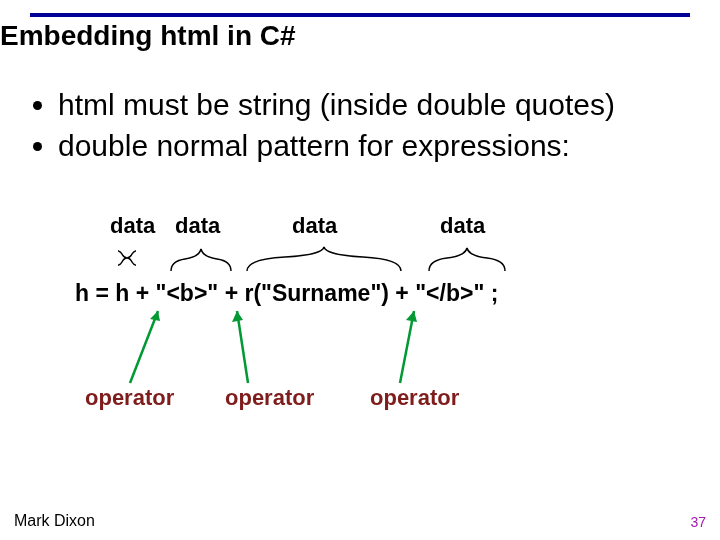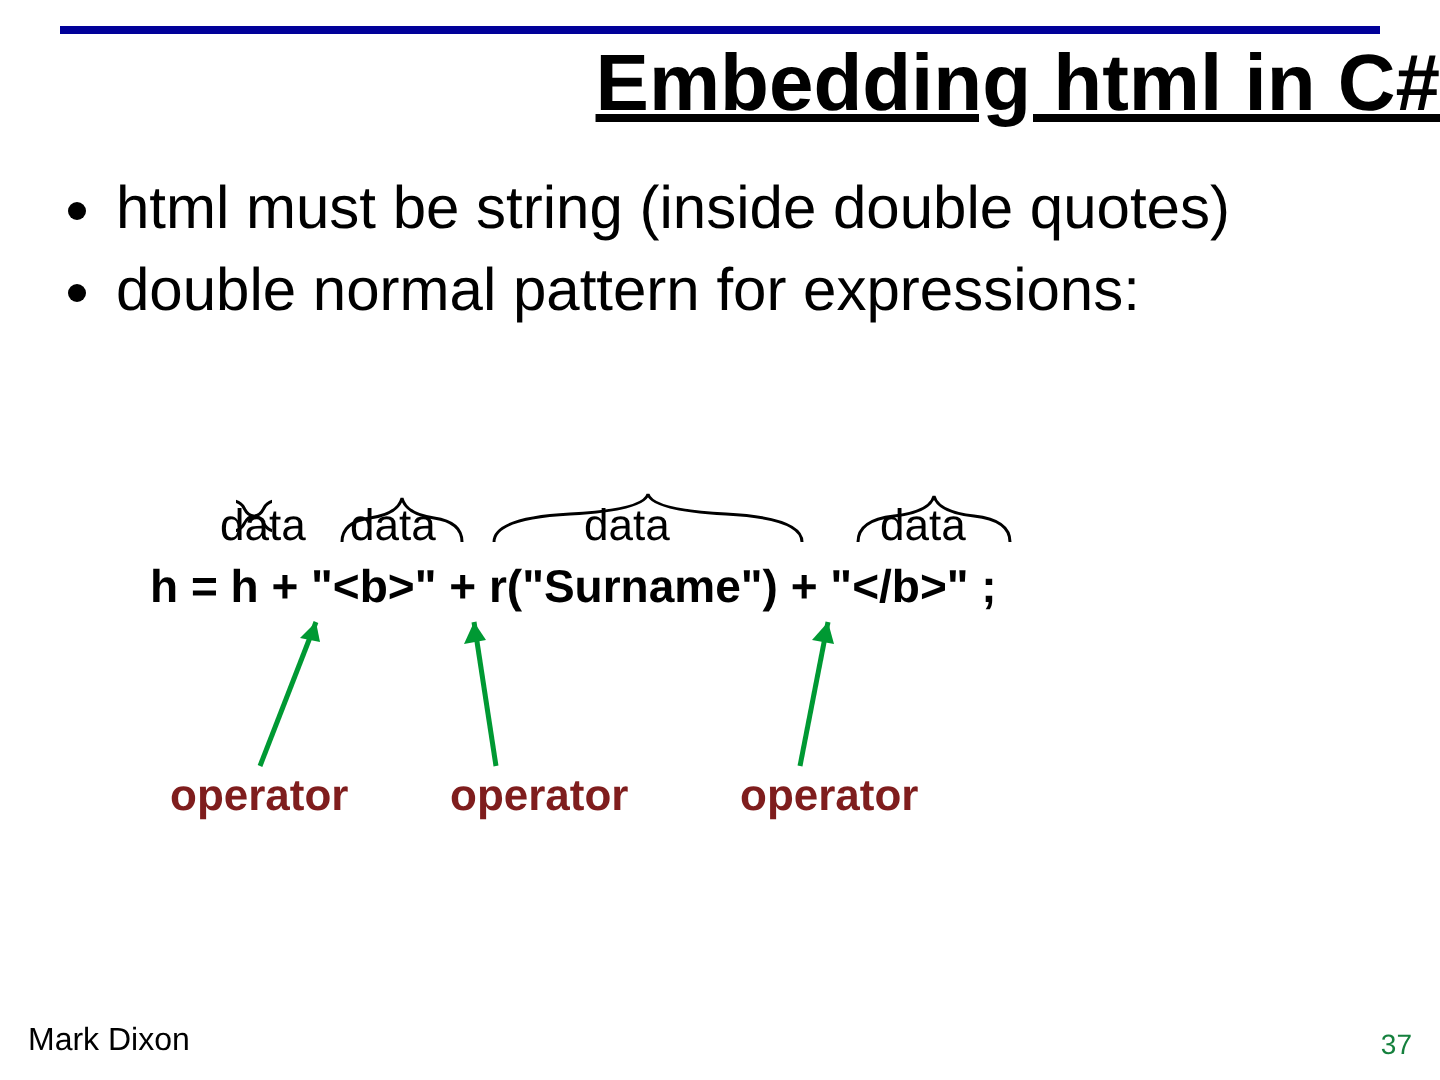--- a/index.html
+++ b/index.html
@@ -18,24 +18,23 @@
     left: 30px;
     right: 30px;
     height: 4px;
     background: #000099;
   }
   .title {
     position: absolute;
     top: 20px;
     left: 0;
     right: 0;
-    text-align: right;
-    font-size: 40px;
+    text-align: left;
+    font-size: 28px;
     font-weight: bold;
-    text-decoration: underline;
     color: #000;
   }
   .bullets {
     position: absolute;
     top: 85px;
     left: 30px;
     right: 30px;
     font-size: 30px;
     line-height: 1.35;
     color: #000;
@@ -48,23 +47,22 @@
   .diagram {
     position: absolute;
     top: 195px;
     left: 30px;
     right: 30px;
     height: 270px;
   }
   .data-label {
     position: absolute;
     font-size: 22px;
-    font-weight: normal;
+    font-weight: bold;
     color: #000;
-    margin-top: 37px;
   }
   .brace {
     position: absolute;
     pointer-events: none;
   }
   .codeline {
     position: absolute;
     top: 85px;
     left: 45px;
     font-size: 23px;
@@ -87,21 +85,21 @@
     bottom: 10px;
     left: 14px;
     font-size: 16px;
     color: #000;
   }
   .footer-right {
     position: absolute;
     bottom: 10px;
     right: 14px;
     font-size: 14px;
-    color: #15803d;
+    color: #a21caf;
   }
 </style>
 </head>
 <body>
 
 <div class="top-rule"></div>
 
 <div class="title">Embedding html in C#</div>
 
 <div class="bullets">

